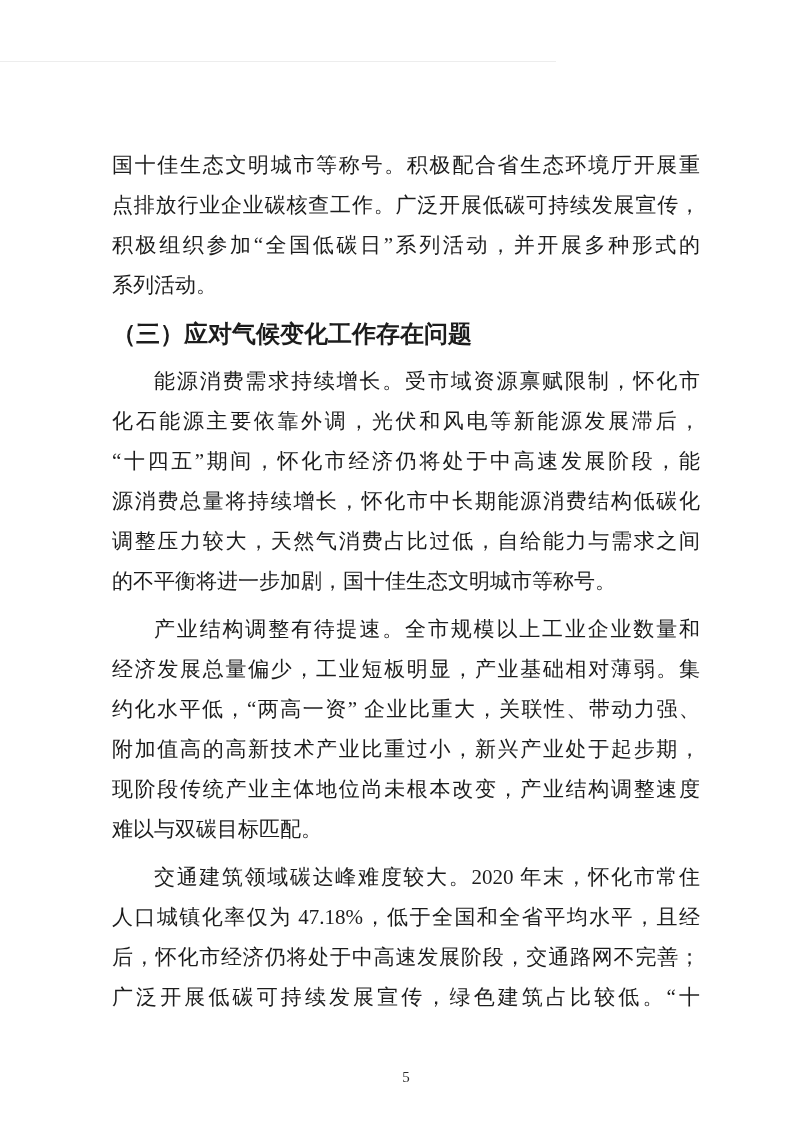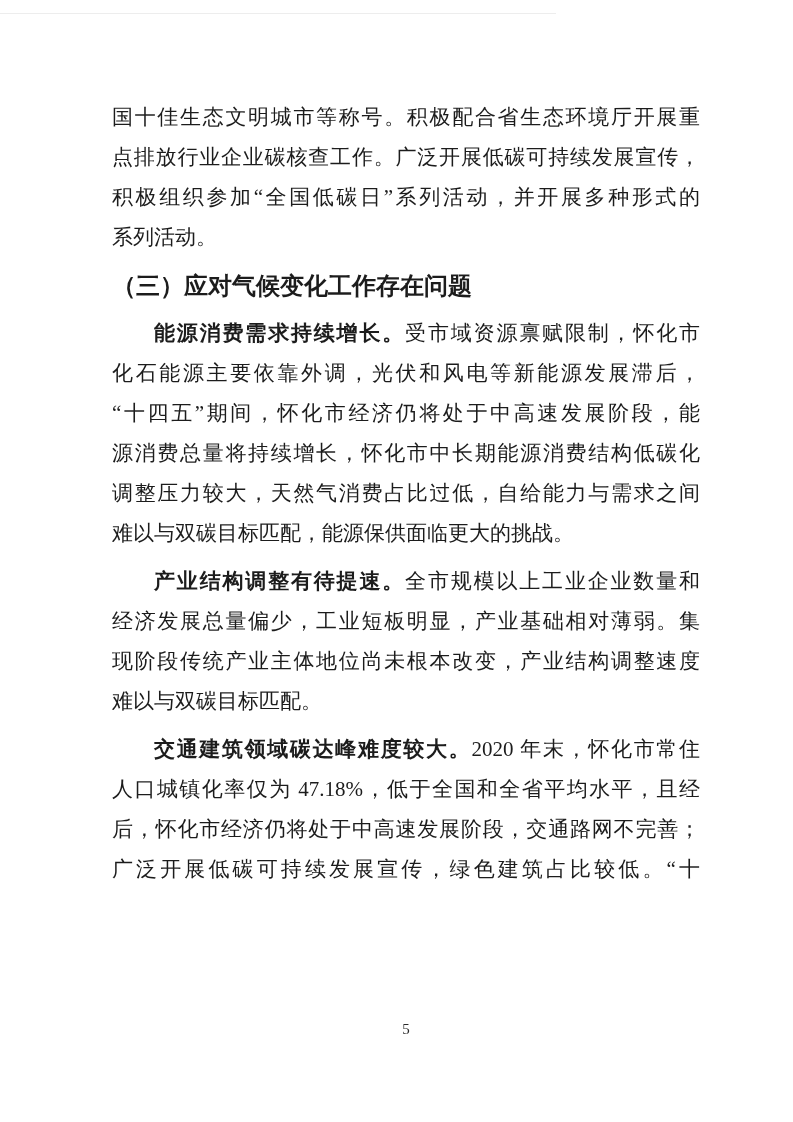--- a/index.html
+++ b/index.html
@@ -12,20 +12,21 @@
     height: 1122px;
     position: relative;
     overflow: hidden;
     font-family: "Liberation Serif", "DejaVu Serif", serif;
     color: #1c1c1c;
   }
   .page {
     position: absolute;
     inset: 0;
     background: #ffffff;
+    margin-top: 48px;
   }
   .scan-artifact {
     position: absolute;
     top: 13px;
     left: 0;
     width: 556px;
     height: 1px;
     background: #ededed;
   }
   .content {
@@ -42,21 +43,21 @@
     font-size: 24px;
     margin: 9px 0 7px 0;
   }
   .block.paragraph + .block.paragraph { margin-top: 8px; }
   .line {
     text-align: justify;
     white-space: normal;
   }
   .line.stretch { text-align-last: justify; }
   .line.indent { text-indent: 2em; }
-  .lead { font-weight: bold; }
+  .lead { font-weight: normal; }
   .page-number {
     position: absolute;
     top: 1018px;
     left: 112px;
     width: 588px;
     text-align: center;
     font-size: 15px;
     line-height: 22px;
     color: #2a2a2a;
   }
@@ -75,25 +76,27 @@
       </div>
       <div class="block heading">
         <div class="line">（三）应对气候变化工作存在问题</div>
       </div>
       <div class="block paragraph">
         <div class="line stretch indent"><span class="lead">能源消费需求持续增长。</span>受市域资源禀赋限制，怀化市</div>
         <div class="line stretch">化石能源主要依靠外调，光伏和风电等新能源发展滞后，</div>
         <div class="line stretch">“十四五”期间，怀化市经济仍将处于中高速发展阶段，能</div>
         <div class="line stretch">源消费总量将持续增长，怀化市中长期能源消费结构低碳化</div>
         <div class="line stretch">调整压力较大，天然气消费占比过低，自给能力与需求之间</div>
-        <div class="line">难以与双碳目标匹配，能源保供面临更大的挑战。</div>
+        <div class="line">的不平衡将进一步加剧，国十佳生态文明城市等称号。</div>
       </div>
       <div class="block paragraph">
         <div class="line stretch indent"><span class="lead">产业结构调整有待提速。</span>全市规模以上工业企业数量和</div>
         <div class="line stretch">经济发展总量偏少，工业短板明显，产业基础相对薄弱。集</div>
+        <div class="line stretch">约化水平低，“两高一资” 企业比重大，关联性、带动力强、</div>
+        <div class="line stretch">附加值高的高新技术产业比重过小，新兴产业处于起步期，</div>
         <div class="line stretch">现阶段传统产业主体地位尚未根本改变，产业结构调整速度</div>
         <div class="line">难以与双碳目标匹配。</div>
       </div>
       <div class="block paragraph">
         <div class="line stretch indent"><span class="lead">交通建筑领域碳达峰难度较大。</span>2020 年末，怀化市常住</div>
         <div class="line stretch">人口城镇化率仅为 47.18%，低于全国和全省平均水平，且经</div>
         <div class="line stretch">后，怀化市经济仍将处于中高速发展阶段，交通路网不完善；</div>
         <div class="line stretch">广泛开展低碳可持续发展宣传，绿色建筑占比较低。“十</div>
       </div>
     </div>

